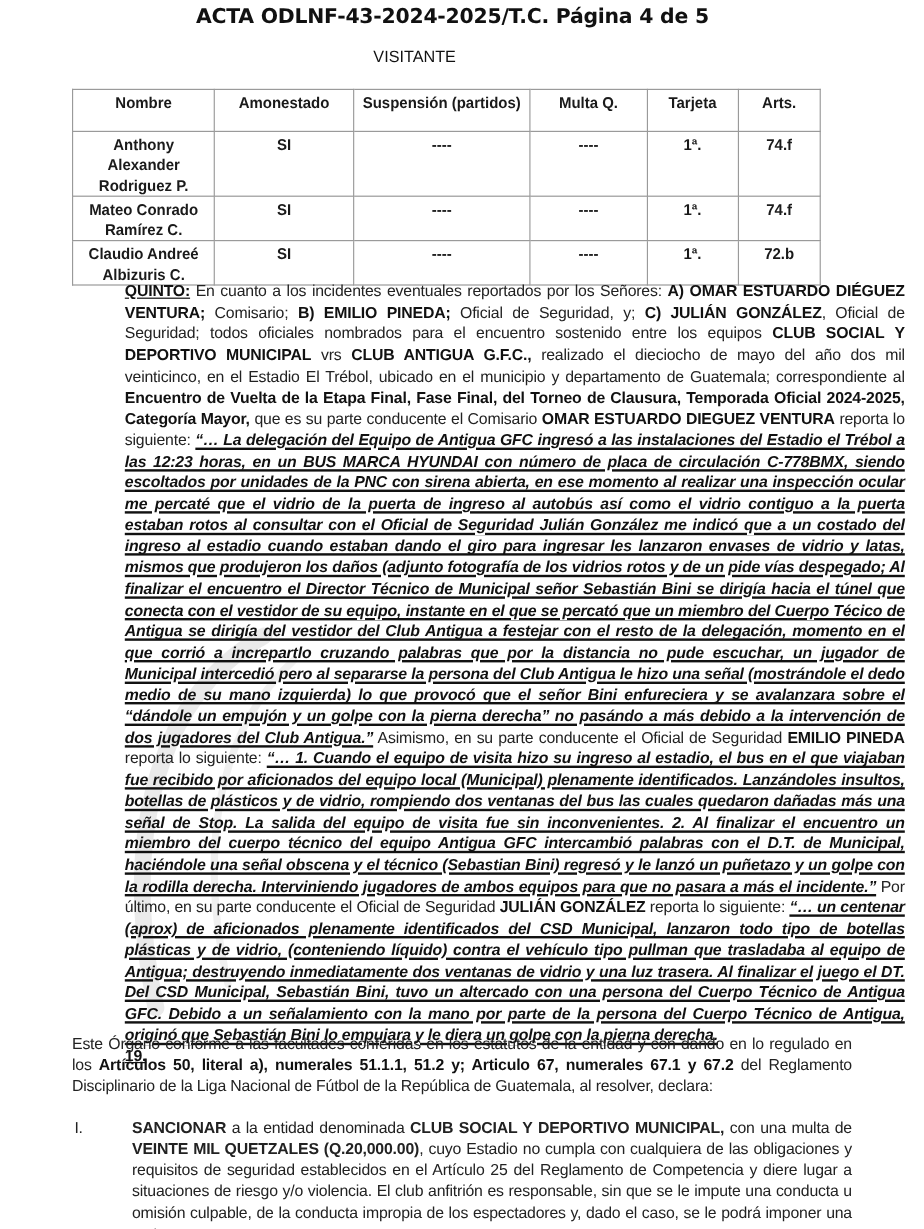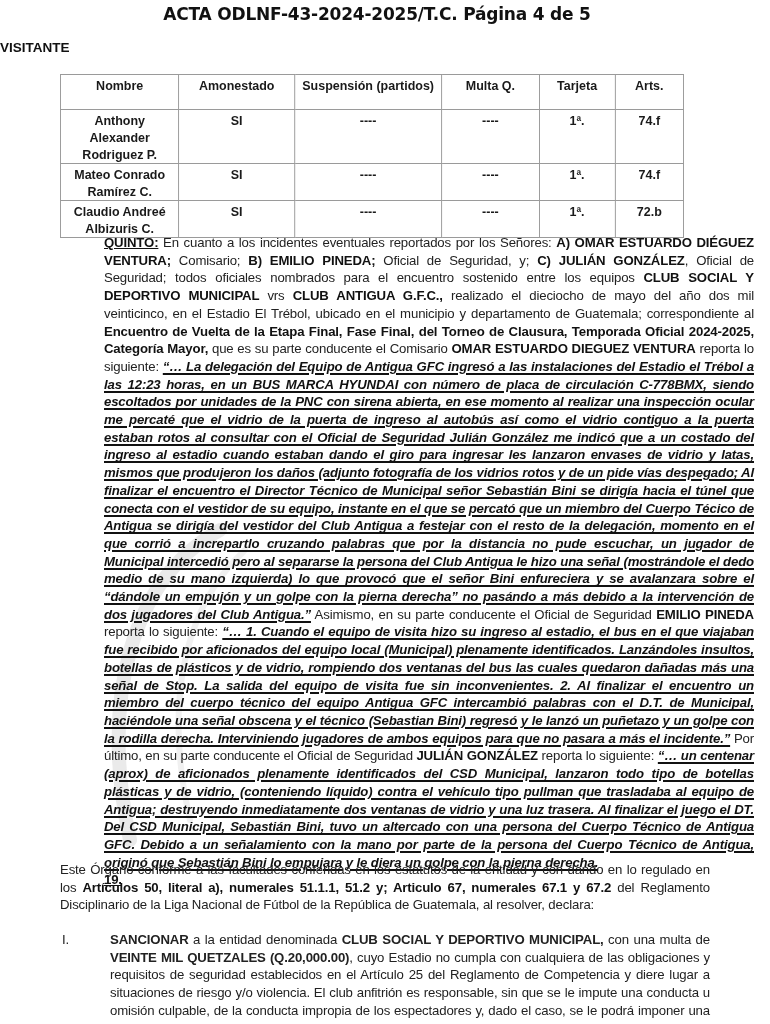--- a/index.html
+++ b/index.html
@@ -7,22 +7,22 @@
     width: 770px; height: 1024px; overflow: hidden; position: relative;
     font-family: "Liberation Sans", sans-serif; color: #1a1a1a;
   }
   .page { position: absolute; left: 0; top: 0; width: 770px; height: 1024px; }
   .title {
     position: absolute; top: 4px; left: 0; width: 754px; text-align: center;
     font-family: "DejaVu Sans", sans-serif; font-weight: bold; font-size: 17px; letter-spacing: -0.2px;
     color: #111;
   }
   .subtitle {
-    position: absolute; top: 40px; left: 0; width: 691px; 
-    font-weight: bold; font-size: 13.5px; color: #111;
+    position: absolute; top: 40px; left: 0; width: 691px; text-align: center;
+    font-weight: normal; font-size: 13.5px; color: #111;
   }
   table.sanctions {
     position: absolute; left: 60px; top: 74px; width: 650px;
     border-collapse: collapse; font-size: 13px; font-weight: bold;
     transform: scaleX(0.96); transform-origin: left top;
   }
   table.sanctions th, table.sanctions td {
     border: 1.5px solid #9a9a9a; text-align: center; vertical-align: top;
     padding: 2px 2px 0 2px; line-height: 17px; color: #1a1a1a;
   }

